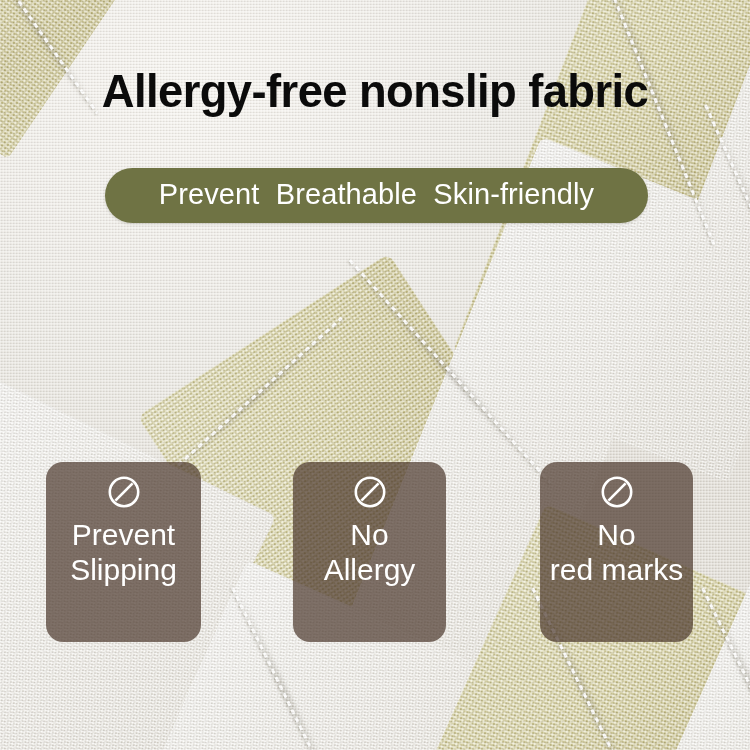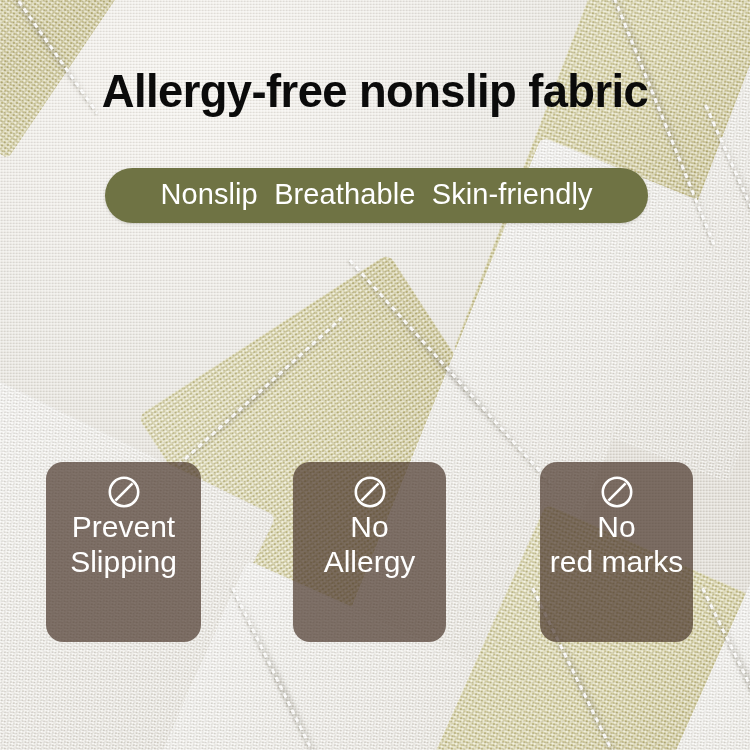--- a/index.html
+++ b/index.html
@@ -166,20 +166,21 @@
   #card-1 { left: 293px; width: 153px; }
   #card-2 { left: 540px; width: 153px; }
 
   .no-icon {
     margin-top: 13px;
     width: 34px;
     height: 34px;
     flex: 0 0 auto;
   }
   .card-label {
+    margin-top: 8px;
     color: #ffffff;
     font-size: 30px;
     font-weight: 400;
     line-height: 1.17;
     text-align: center;
     letter-spacing: 0px;
     white-space: pre-line;
   }
 </style>
 </head>
@@ -227,21 +228,21 @@
     <div class="shadowline" style="left:-60px; top:30px; width:200px; transform:rotate(55deg);"></div>
     <div class="stitch" style="left:-60px; top:30px; width:200px; transform:rotate(55deg);"></div>
 
     <div class="weave"></div>
     <div class="weave-top"></div>
   </div>
 
   <div class="title">Allergy-free nonslip fabric</div>
 
   <div class="pill">
-    <span class="pill-text">Nonslip  Breathable  Skin-friendly</span>
+    <span class="pill-text">Prevent  Breathable  Skin-friendly</span>
   </div>
 
   <div class="cards">
 
     <div class="card" id="card-0">
       <svg class="no-icon" viewBox="0 0 34 34">
         <circle cx="17" cy="17" r="14.2" fill="none" stroke="#ffffff" stroke-width="2.6"></circle>
         <line x1="25.6" y1="8.4" x2="8.4" y2="25.6" stroke="#ffffff" stroke-width="2.6" stroke-linecap="butt"></line>
       </svg>
       <div class="card-label">Prevent

